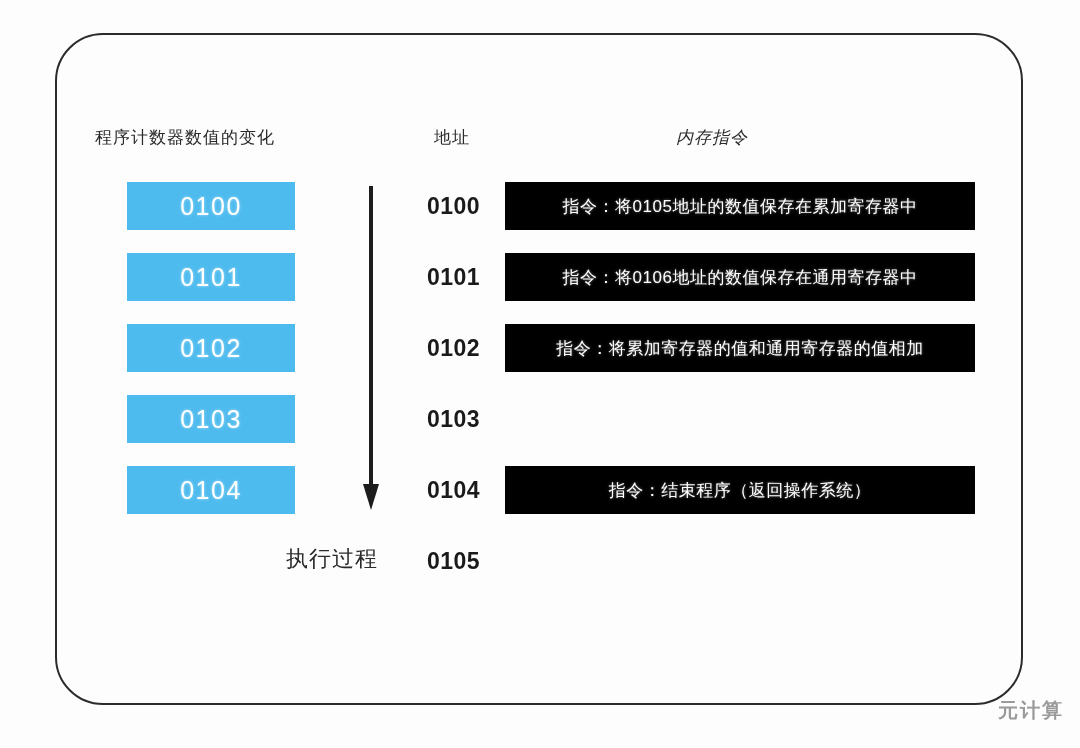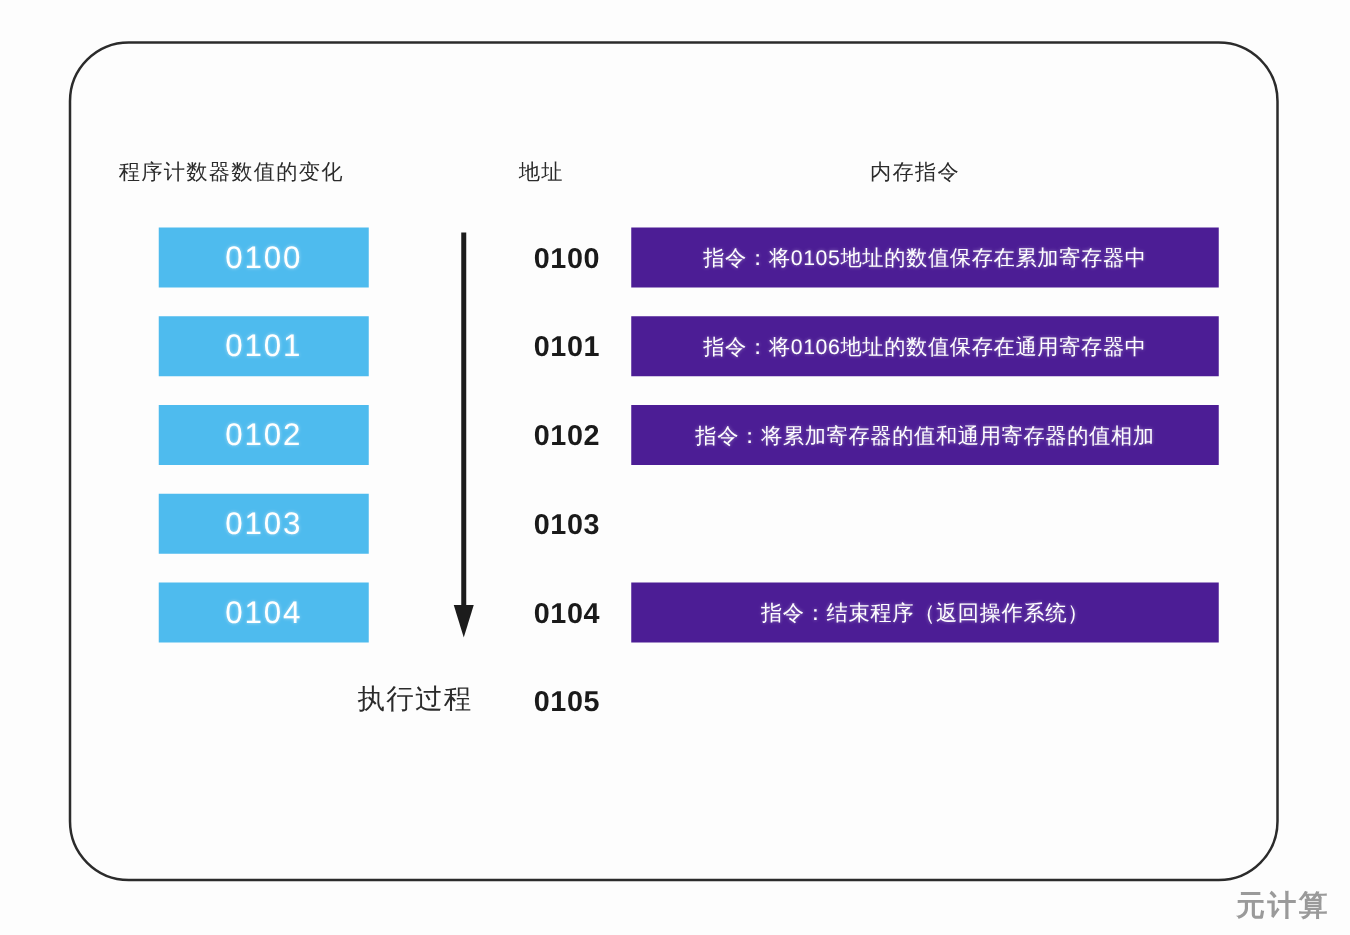--- a/index.html
+++ b/index.html
@@ -31,22 +31,22 @@
   
   .col-header {
     position: absolute;
     color: #2b2b2b;
     font-size: 17px;
     letter-spacing: 1px;
     white-space: nowrap;
     font-weight: 400;
   }
   #hdr-counter { left: 95px;  top: 126px; }
-  #hdr-address { left: 415px; top: 126px; }
-  #hdr-memory  { left: 696px; top: 126px; }
+  #hdr-address { left: 434px; top: 126px; }
+  #hdr-memory  { left: 676px; top: 126px; font-style: italic; }
 
   
   .pc-column {
     position: absolute;
     left: 127px;
     top: 182px;
     width: 168px;
   }
   .pc-box {
     width: 168px;
@@ -118,40 +118,40 @@
     width: 78px;
     flex: 0 0 78px;
     font-size: 23px;
     font-weight: bold;
     color: #1a1a1a;
     letter-spacing: 0.5px;
   }
   .mem-cell {
     flex: 1 1 auto;
     height: 48px;
-    background: #4c1d95;
+    background: #000000;
     display: flex;
     align-items: center;
     justify-content: center;
     box-sizing: border-box;
   }
   .mem-cell .mem-text {
     color: #ffffff;
     font-size: 17px;
     letter-spacing: 0.5px;
     white-space: nowrap;
     text-shadow: 0 0 3px rgba(255,255,255,0.45);
   }
 
   
   #watermark {
     position: absolute;
     right: 16px;
-    bottom: 8px;
-    font-size: 23px;
+    bottom: 24px;
+    font-size: 20px;
     font-weight: bold;
     color: #9a9a9a;
     letter-spacing: 2px;
   }
 </style>
 </head>
 <body>
 
 <div class="frame"></div>
 

